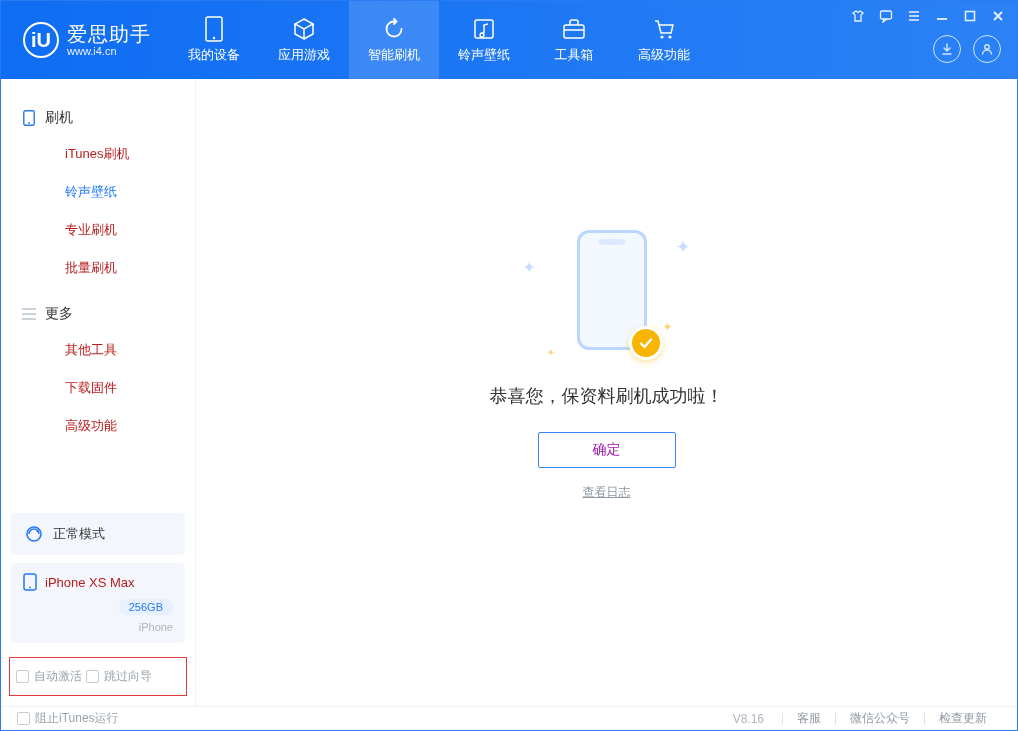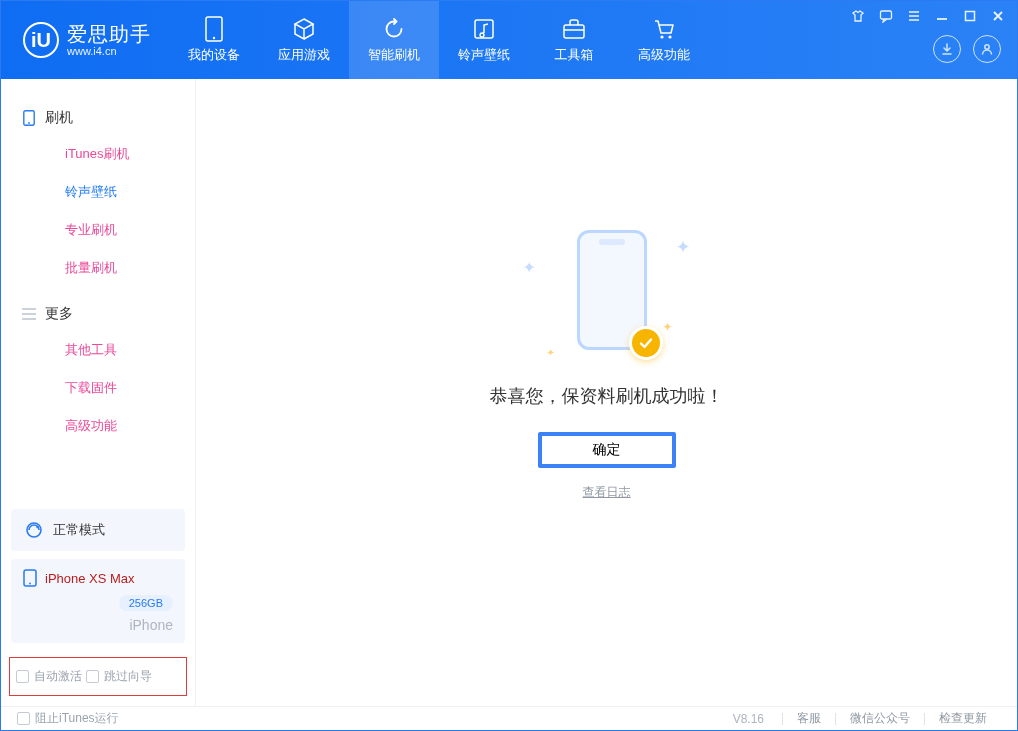--- a/index.html
+++ b/index.html
@@ -21,44 +21,44 @@
   .headright { position: absolute; right: 16px; top: 34px; display: flex; gap: 12px; }
   .circle-btn { width: 28px; height: 28px; border: 1.5px solid #cfe3ff; border-radius: 50%; display: flex; align-items: center; justify-content: center; cursor: pointer; color: #e9f2ff; }
   
   .body { flex: 1; display: flex; background: #fff; min-height: 0; }
   .sidebar { width: 195px; border-right: 1px solid #eef0f3; display: flex; flex-direction: column; }
   .side-scroll { flex: 1; overflow: auto; padding-top: 12px; }
   .sgroup { padding: 10px 20px 0 20px; }
   .sgroup .sgt { display: flex; align-items: center; color: #333; font-size: 14px; padding: 8px 0; }
   .sgroup .sgt .sgi { width: 16px; height: 16px; margin-right: 8px; color: #2a7af3; display: inline-flex; align-items: center; justify-content: center; }
   .sitems { }
-  .sitem { padding: 10px 0 10px 44px; font-size: 13px; color: #ec4899; cursor: pointer; }
+  .sitem { padding: 10px 0 10px 44px; font-size: 13px; color: #b91c1c; cursor: pointer; }
   .sitem.active { color: #1e7af5; }
   .devices { margin: 8px 10px 0 10px; text-align: right; }
   .devcard { background: #f3f7fd; border-radius: 4px; padding: 10px 12px; margin-bottom: 8px; display: flex; align-items: center; }
   .devcard .dicn { width: 22px; height: 22px; margin-right: 8px; color: #1e7af5; display: flex; align-items: center; justify-content: center; }
   .devcard .dname { font-size: 13px; color: #333; }
   .devcard2 { background: #f3f7fd; border-radius: 4px; padding: 10px 12px; }
   .devcard2 .dname { font-size: 13px; color: #b91c1c; font-weight: 500; }
   .devcard2 .cap { margin-top: 6px; }
   .devcard2 .cap span.badge { background: #e6f0fe; color: #2a7af3; font-size: 11px; padding: 2px 10px; border-radius: 10px; display: inline-block; }
-  .devcard2 .sub { margin-top: 6px; font-size: 14px; color: #aeb5bf; }
+  .devcard2 .sub { margin-top: 6px; font-size: 11px; color: #aeb5bf; }
   .chkrow { border: 1.5px solid #e03a3a; margin: 14px 8px 10px 8px; padding: 10px 6px; display: flex; align-items: center; gap: 4px; }
   .chk { display: flex; align-items: center; font-size: 12px; color: #9aa3ad; cursor: pointer; }
   .chk .box { width: 13px; height: 13px; border: 1px solid #c6cbd3; border-radius: 2px; margin-right: 5px; background: #fff; }
   
   .mainarea { flex: 1; position: relative; display: flex; align-items: center; justify-content: center; }
   .result { display: flex; flex-direction: column; align-items: center; margin-top: -60px; }
   .illus { width: 200px; height: 140px; position: relative; margin-bottom: 20px; }
   .sparkle { position: absolute; color: #c6dcff; }
   .phone { width: 70px; height: 120px; border: 3px solid #bcd7ff; border-radius: 12px; background: #f3f8ff; position: absolute; left: 70px; top: 6px; }
   .phone::before { content: ""; position: absolute; top: 6px; left: 50%; transform: translateX(-50%); width: 26px; height: 6px; background: #dce9ff; border-radius: 3px; }
   .tick { width: 34px; height: 34px; background: #f7b500; border: 3px solid #fff; border-radius: 50%; position: absolute; right: 44px; bottom: 4px; display: flex; align-items: center; justify-content: center; color: #fff; box-shadow: 0 2px 6px rgba(247,181,0,.4); }
   .resmsg { font-size: 18px; color: #333; margin-bottom: 24px; }
-  .okbtn { width: 138px; height: 36px; border: 4px solid #3b82f6; background: #fff; color: #000000; font-size: 14px; display: flex; align-items: center; justify-content: center; cursor: pointer; border-radius: 2px; }
+  .okbtn { width: 138px; height: 36px; border: 1px solid #3b82f6; background: #fff; color: #a21caf; font-size: 14px; display: flex; align-items: center; justify-content: center; cursor: pointer; border-radius: 2px; }
   .loglink { margin-top: 16px; font-size: 12px; color: #8f98a3; cursor: pointer; text-decoration: underline; }
   
   .footer { height: 24px; border-top: 1px solid #eef0f3; display: flex; align-items: center; padding: 0 16px; font-size: 12px; color: #9aa3ad; }
   .footer .fleft { display: flex; align-items: center; }
   .footer .fright { margin-left: auto; display: flex; align-items: center; gap: 0; }
   .footer .ver { color: #aeb5bf; margin-right: 18px; }
   .footer .flink { color: #8f98a3; cursor: pointer; padding: 0 14px; }
   .footer .sep { width: 1px; height: 12px; background: #e0e4ea; }
   svg { display: block; }
 </style>

